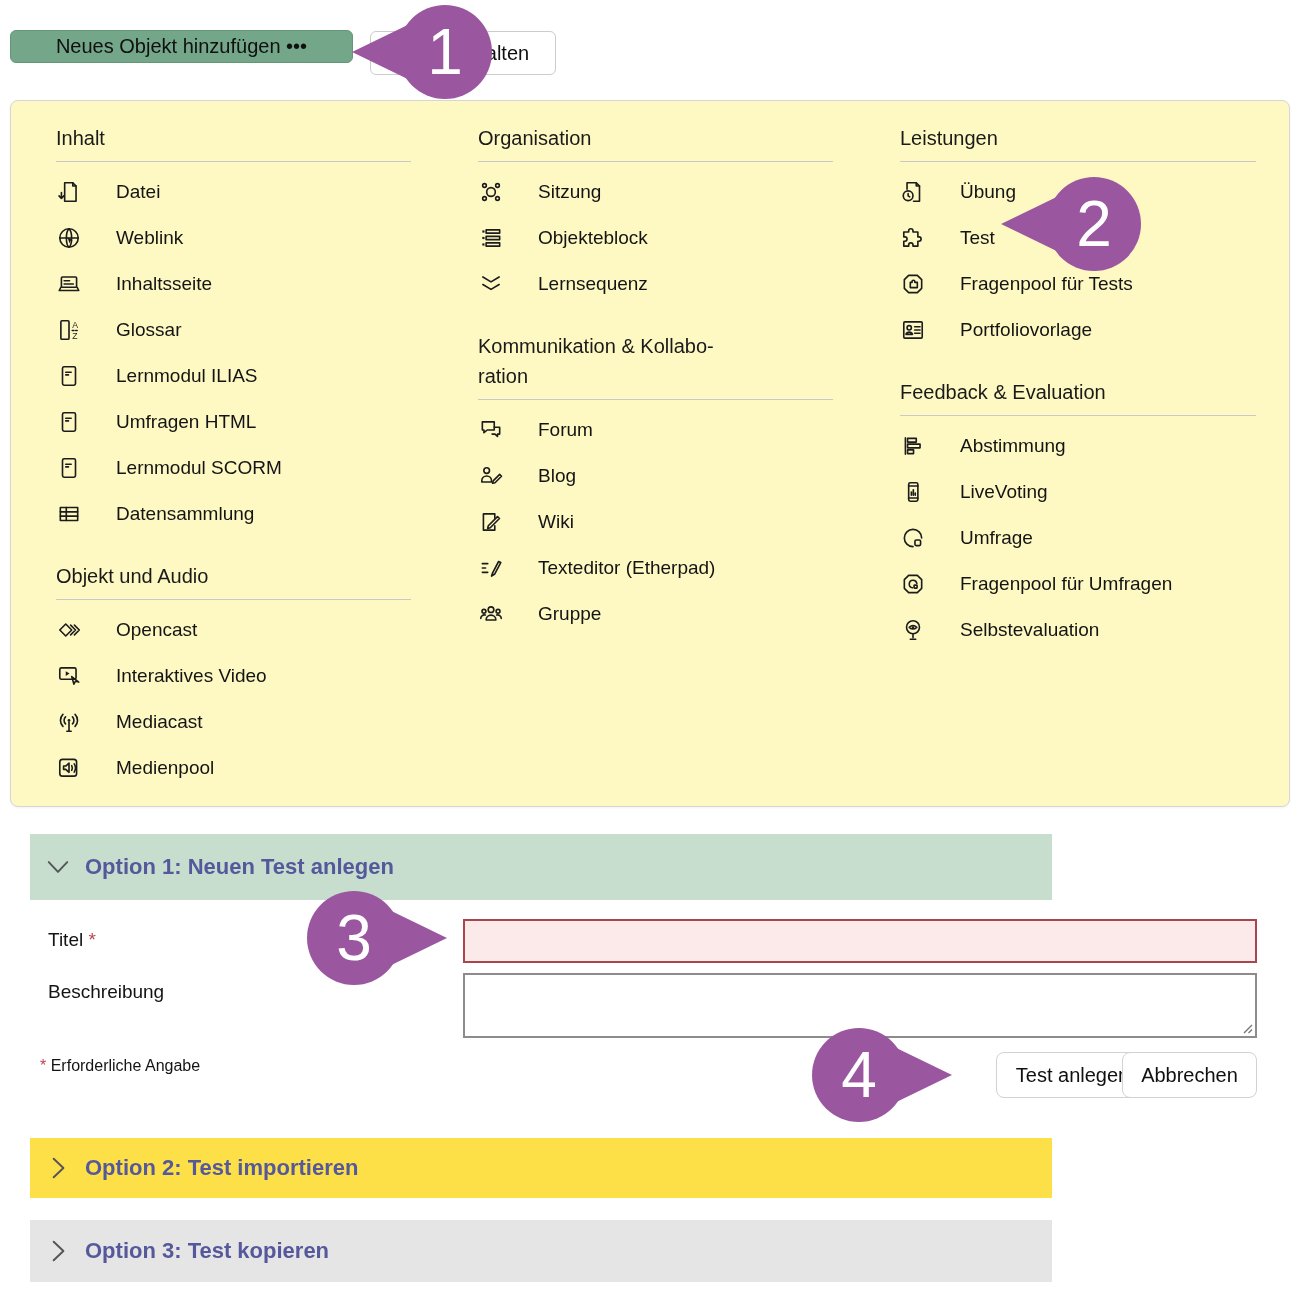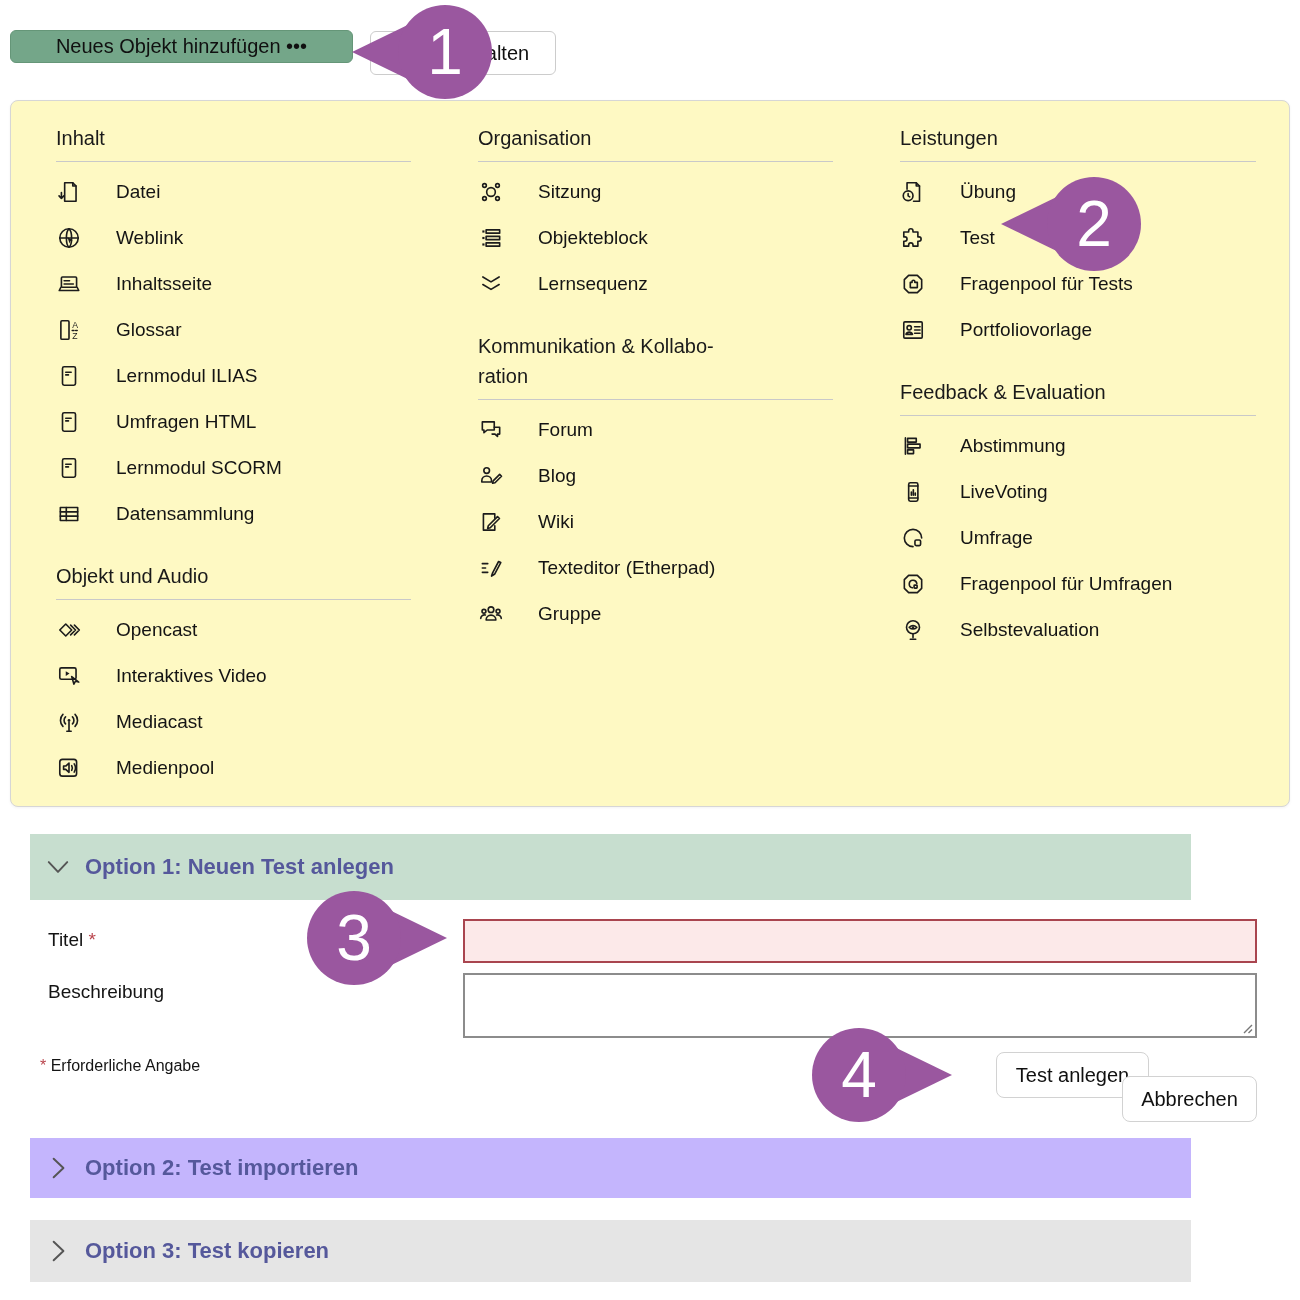--- a/index.html
+++ b/index.html
@@ -33,25 +33,25 @@
     padding-bottom:8px;border-bottom:1px solid #c9c9c9;margin-top:24px;
   }
   .menu-col .section-title:first-child{margin-top:0;}
   .section-title span{display:inline-block;max-width:268px;}
   .menu-list{list-style:none;margin:7px 0 0 0;padding:0;}
   .menu-item{display:flex;align-items:center;height:46px;gap:34px;font-size:19px;color:#141414;cursor:pointer;}
   .menu-item svg{width:26px;height:26px;flex:0 0 26px;}
   .mi{stroke:#1c1c1c;stroke-width:1.5;fill:none;stroke-linecap:round;stroke-linejoin:round;}
   
   .acc{
-    position:absolute;left:30px;width:1161px;box-sizing:border-box;
+    position:absolute;left:30px;width:1022px;box-sizing:border-box;
     display:flex;align-items:center;gap:14px;padding-left:15px;cursor:pointer;
   }
   .acc-1{top:834px;height:66px;background:#c7decf;}
-  .acc-2{top:1138px;height:60px;background:#c4b5fd;}
+  .acc-2{top:1138px;height:60px;background:#fde047;}
   .acc-3{top:1220px;height:62px;background:#e5e5e5;}
   .acc-title{font-size:22px;font-weight:700;color:#55589b;}
   .chev{stroke:#555555;stroke-width:1.8;fill:none;stroke-linecap:round;stroke-linejoin:round;width:26px;height:26px;}
   
   .form-label{position:absolute;left:40px;font-size:19px;color:#141414;margin-left:8px;}
   .lbl-title{top:929px;}
   .lbl-desc{top:981px;}
   .star{color:#b9444c;}
   .input-title{
     position:absolute;left:463px;top:919px;width:794px;height:44px;box-sizing:border-box;
@@ -61,21 +61,21 @@
     position:absolute;left:463px;top:973px;width:794px;height:65px;box-sizing:border-box;
     background:#fff;border:2px solid #8c8c8c;resize:none;font:inherit;padding:6px 10px;
   }
   .resize-grip{position:absolute;left:1239px;top:1020px;}
   .footnote{position:absolute;left:40px;top:1057px;font-size:16px;color:#141414;}
   .btn-form{
     position:absolute;top:1052px;height:46px;background:#fff;border:1px solid #d2d2d2;
     border-radius:8px;font-family:inherit;font-size:20px;color:#101010;cursor:pointer;
   }
   .btn-submit{left:996px;width:153px;text-align:center;}
-  .btn-cancel{left:1122px;width:135px;margin-top:24px;}
+  .btn-cancel{left:1122px;width:135px;}
   
   .marker{position:absolute;width:140px;height:100px;z-index:10;}
   .marker path,.marker circle{fill:#9a579f;}
   .marker text{fill:#ffffff;font-family:"Liberation Sans",sans-serif;font-size:64px;}
   .m1{left:352px;top:2px;}
   .m2{left:1001px;top:174px;}
   .m3{left:307px;top:888px;}
   .m4{left:812px;top:1025px;}
 </style>
 </head>

